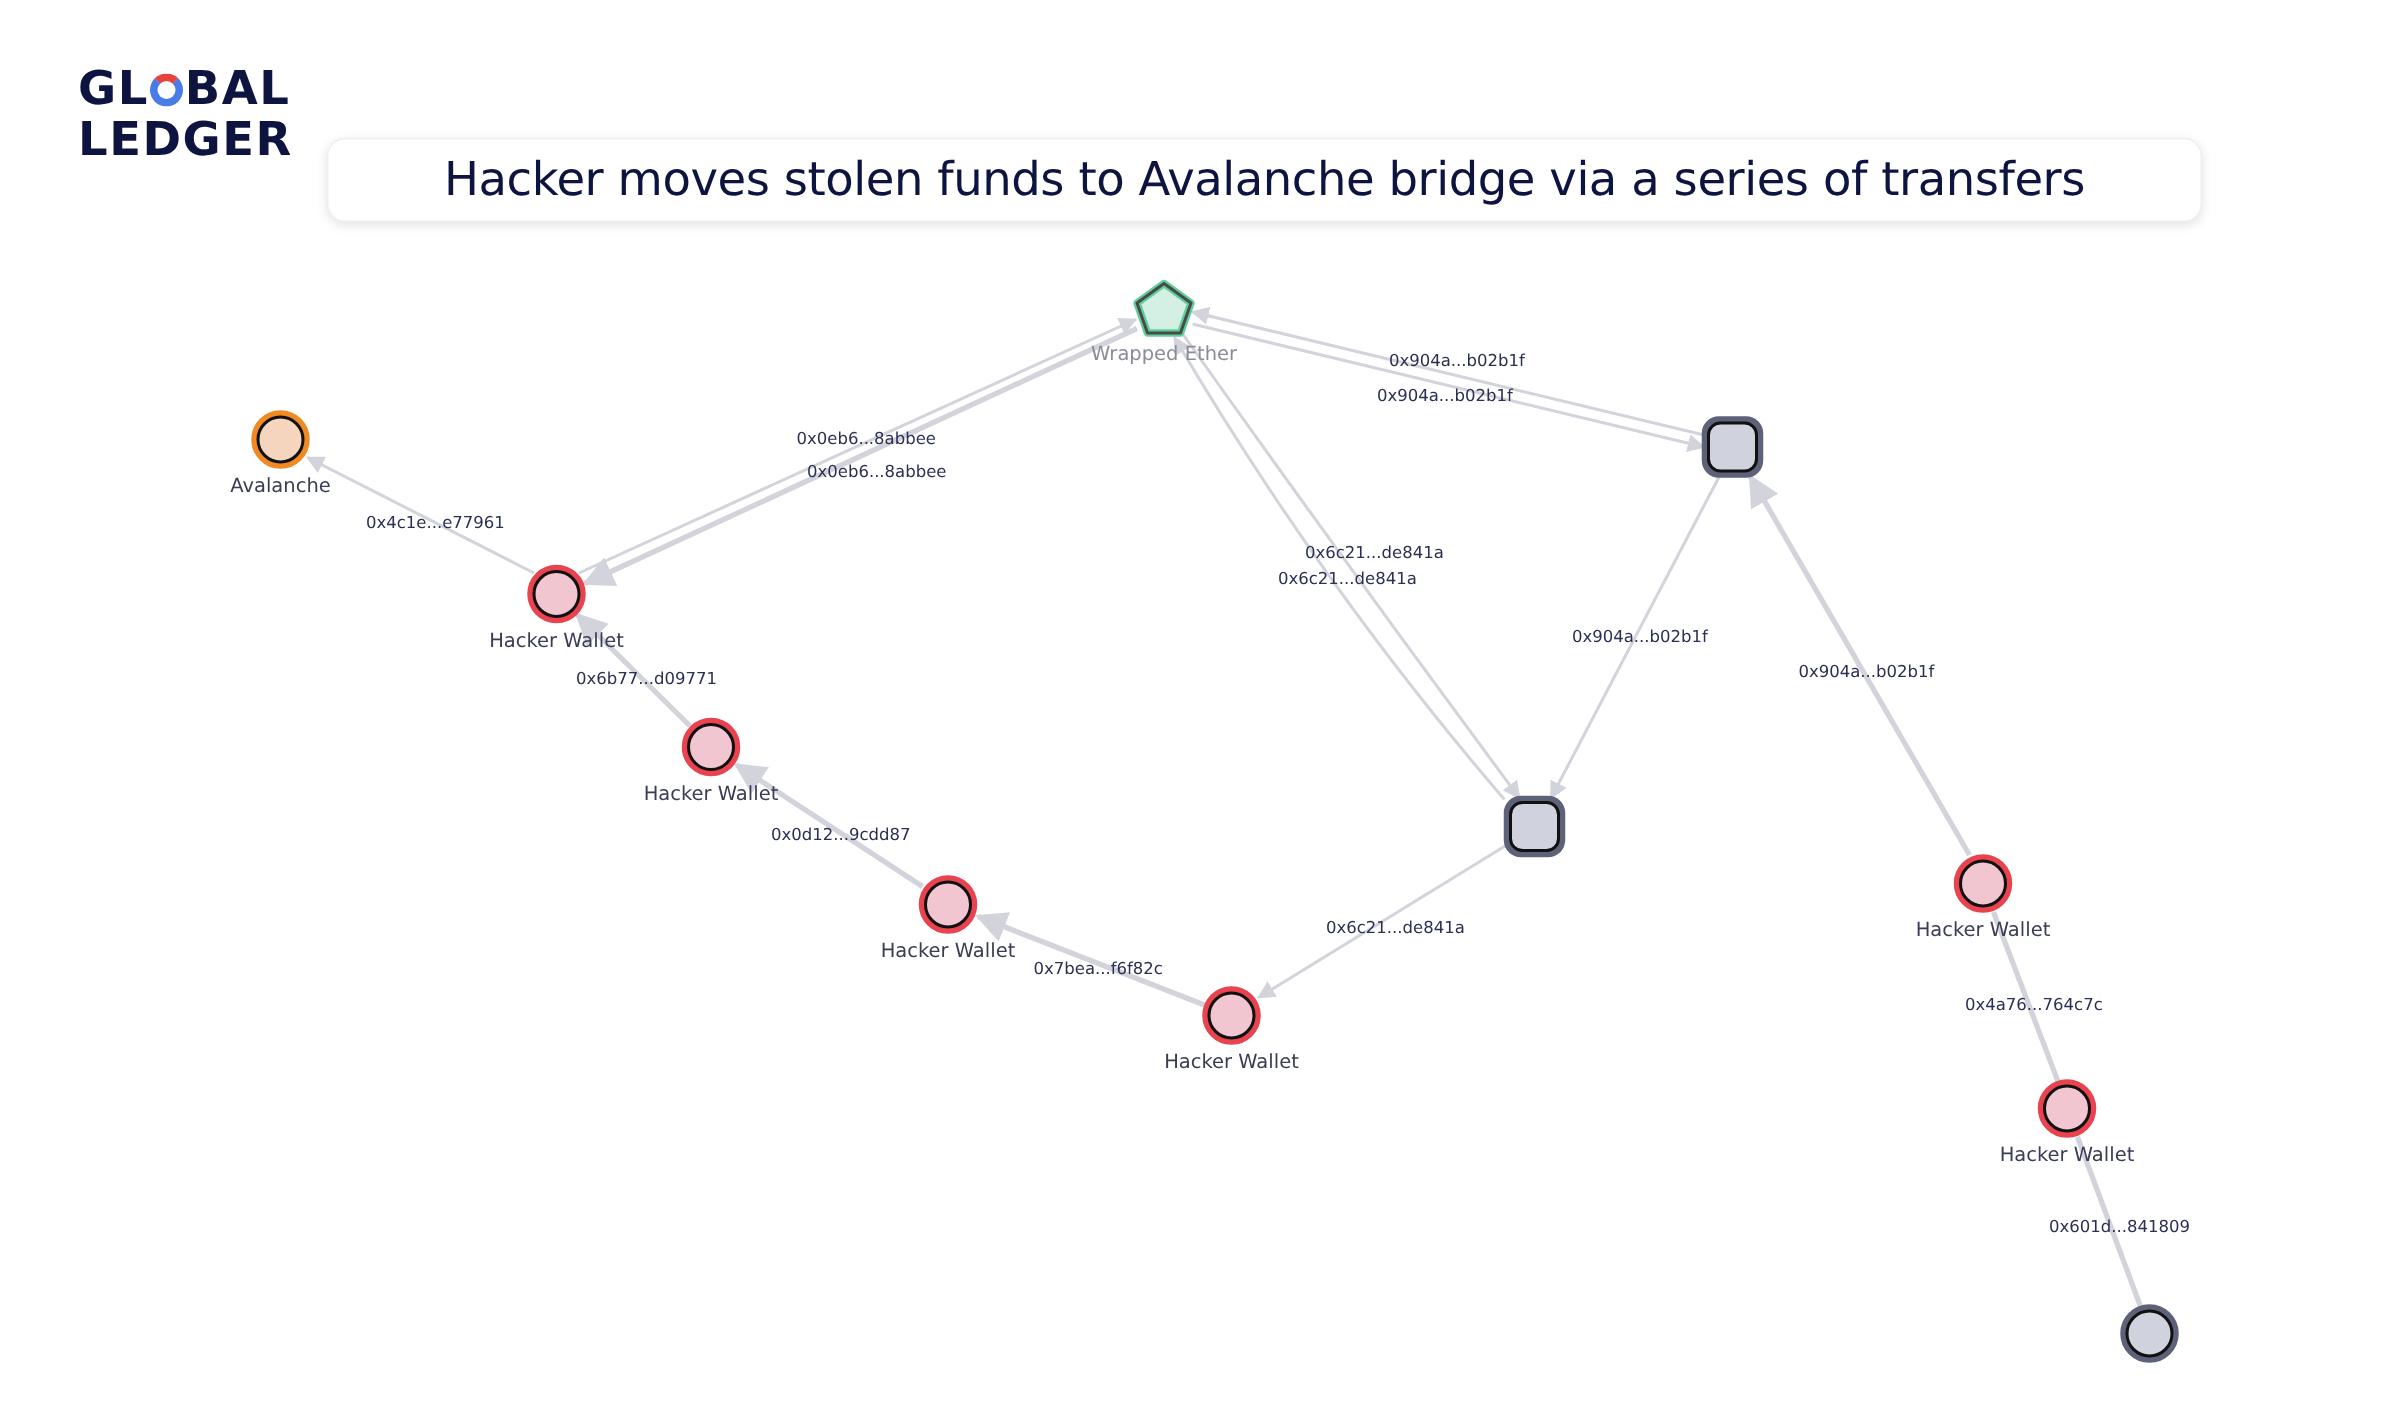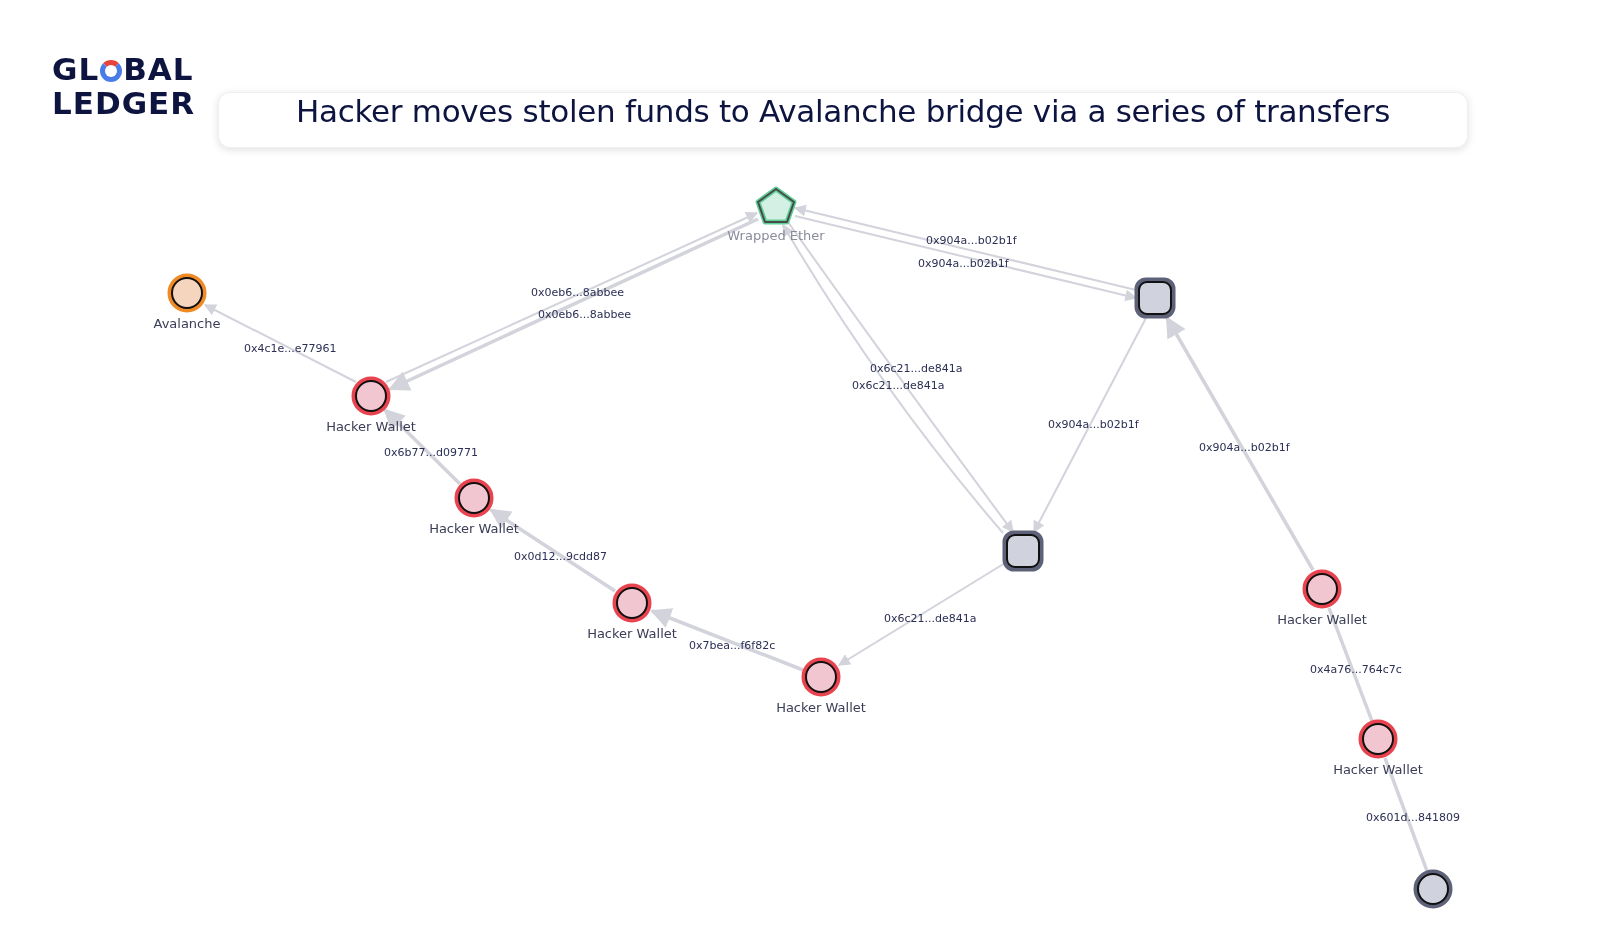--- a/index.html
+++ b/index.html
@@ -1,20 +1,20 @@
 <!DOCTYPE html>
 <html><head>
   <meta charset="utf-8">
   <style>
     html, body { margin: 0; padding: 0; background: #ffffff; }
     body { width: 1600px; height: 941px; position: relative; overflow: hidden; font-family: "DejaVu Sans", sans-serif; }
-    .logo { position: absolute; left: 52px; top: 52px; color: #0d1440; font-family: "DejaVu Sans", sans-serif; font-weight: bold; font-size: 31px; line-height: 34px; letter-spacing: 1px; }
+    .logo { position: absolute; left: 52px; top: 42px; color: #0d1440; font-family: "DejaVu Sans", sans-serif; font-weight: bold; font-size: 31px; line-height: 34px; letter-spacing: 1px; }
     .logo .line { display: block; white-space: nowrap; }
     .logo .o-ring { display: inline-block; width: 22px; height: 22px; border-radius: 50%; border: 5px solid #4a7ce8; border-top-color: #e8433a; box-sizing: border-box; vertical-align: -2px; margin: 0 1px; }
-    .title-box { position: absolute; left: 218px; top: 92px; width: 1250px; height: 56px; background: #ffffff; border-radius: 12px; box-shadow: 0 2px 8px rgba(0,0,0,0.12); border: 1px solid #eeeff3; box-sizing: border-box; display: flex; align-items: flex-start; justify-content: center; }
+    .title-box { position: absolute; left: 218px; top: 92px; width: 1250px; height: 56px; background: #ffffff; border-radius: 12px; box-shadow: 0 2px 8px rgba(0,0,0,0.12); border: 1px solid #eeeff3; box-sizing: border-box; display: flex; align-items: center; justify-content: center; }
     .title-text { font-family: "DejaVu Sans", sans-serif; font-size: 31px; font-weight: 500; color: #0d1440; letter-spacing: -0.3px; white-space: nowrap; }
     svg.graph { position: absolute; left: 0; top: 0; }
     .edge { stroke: #d2d3db; stroke-width: 2; fill: none; }
     .edge-thick { stroke: #d2d3db; stroke-width: 3.5; fill: none; }
     .edge-label { font-family: "DejaVu Sans", sans-serif; font-size: 11px; fill: #2b2f54; }
     .node-label { font-family: "DejaVu Sans", sans-serif; font-size: 13px; fill: #3a3d55; }
     .node-label-faded { font-family: "DejaVu Sans", sans-serif; font-size: 13px; fill: #8a8c9a; }
   </style>
 </head>
 <body>

